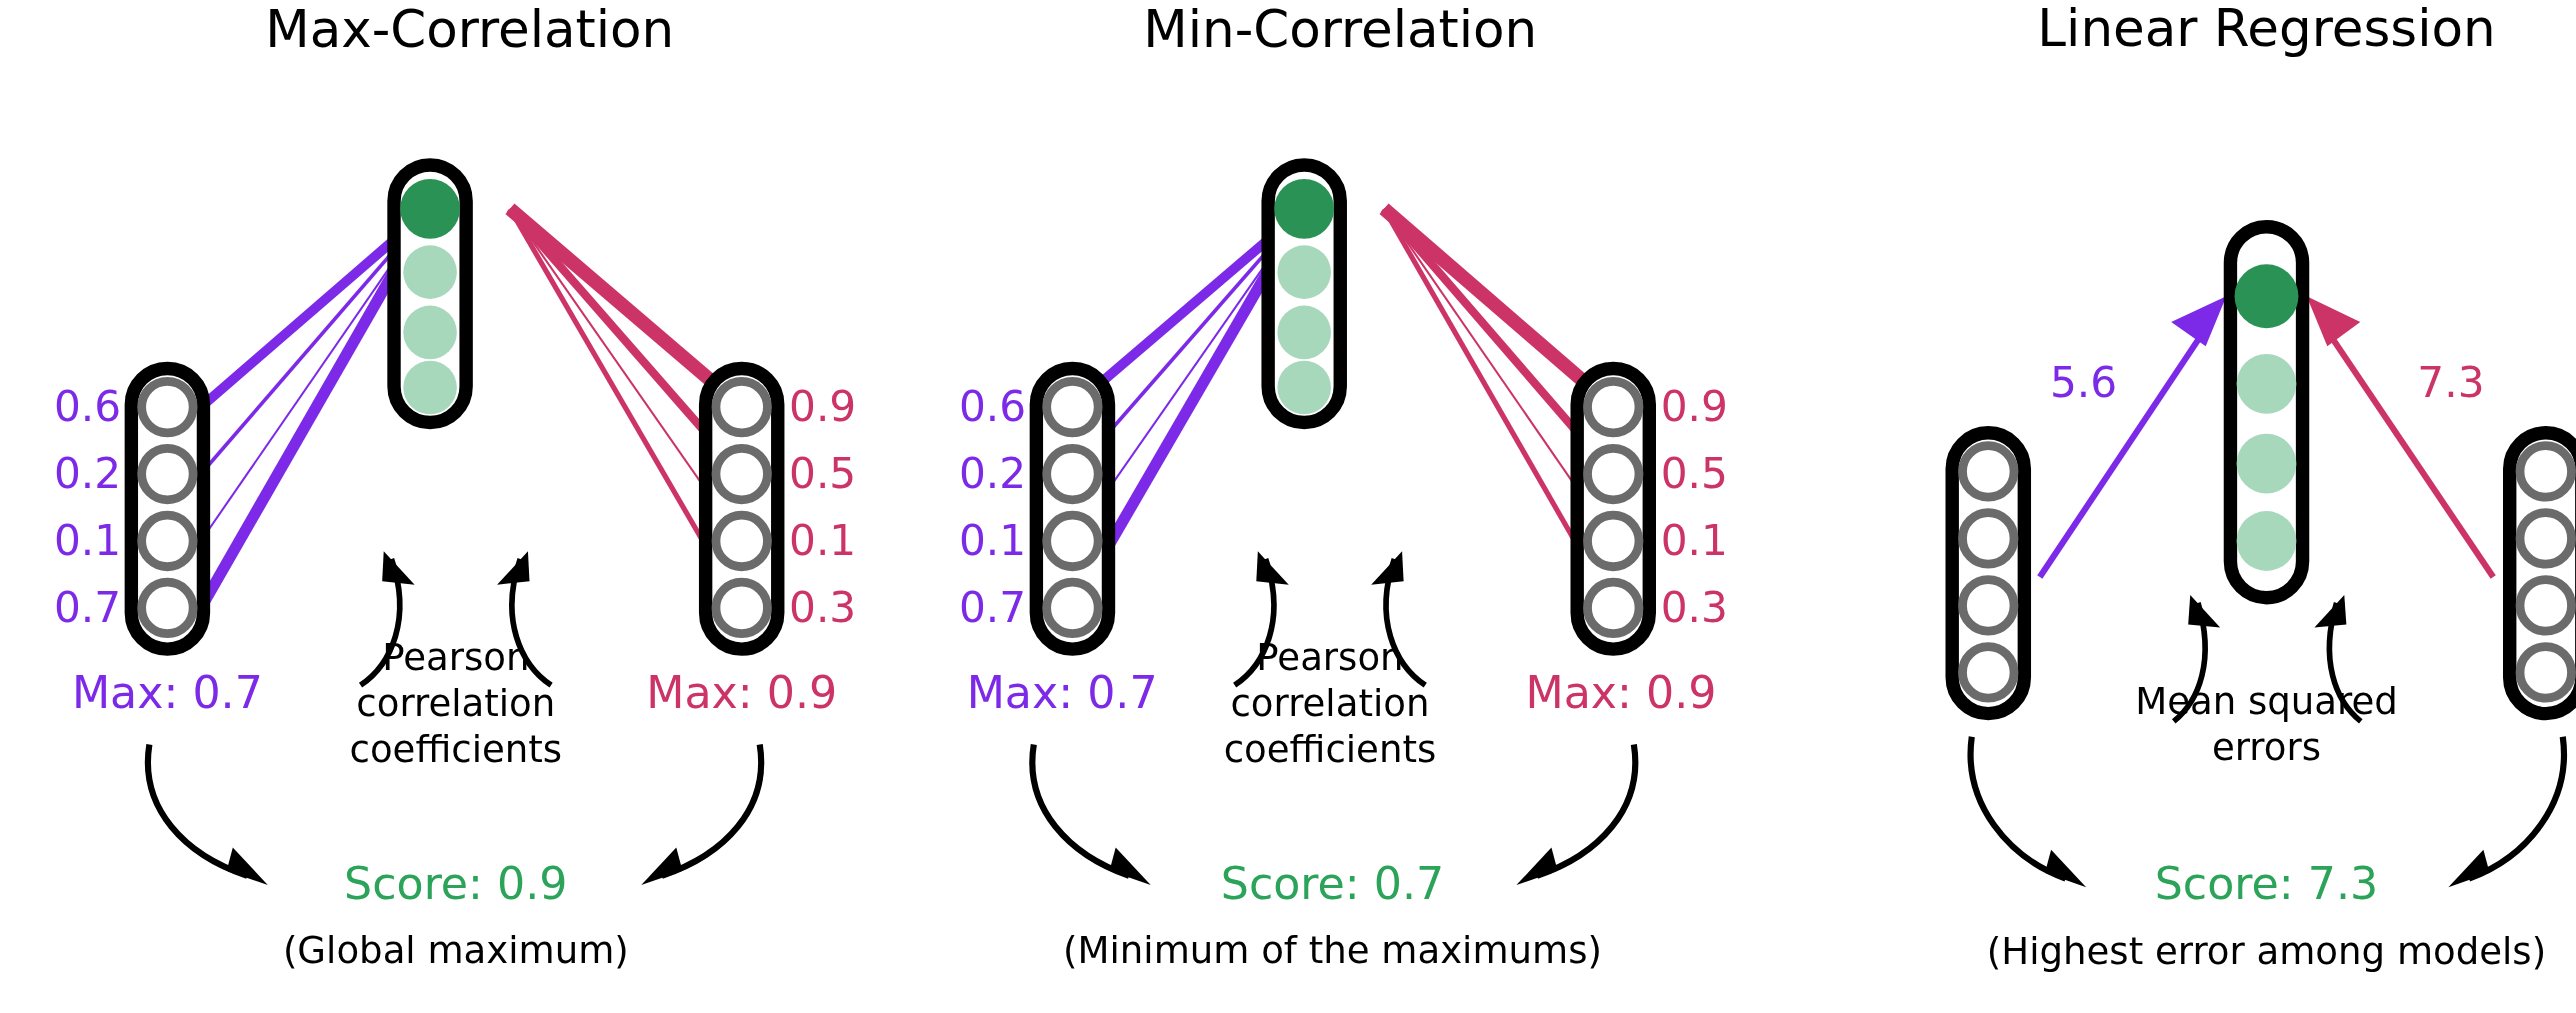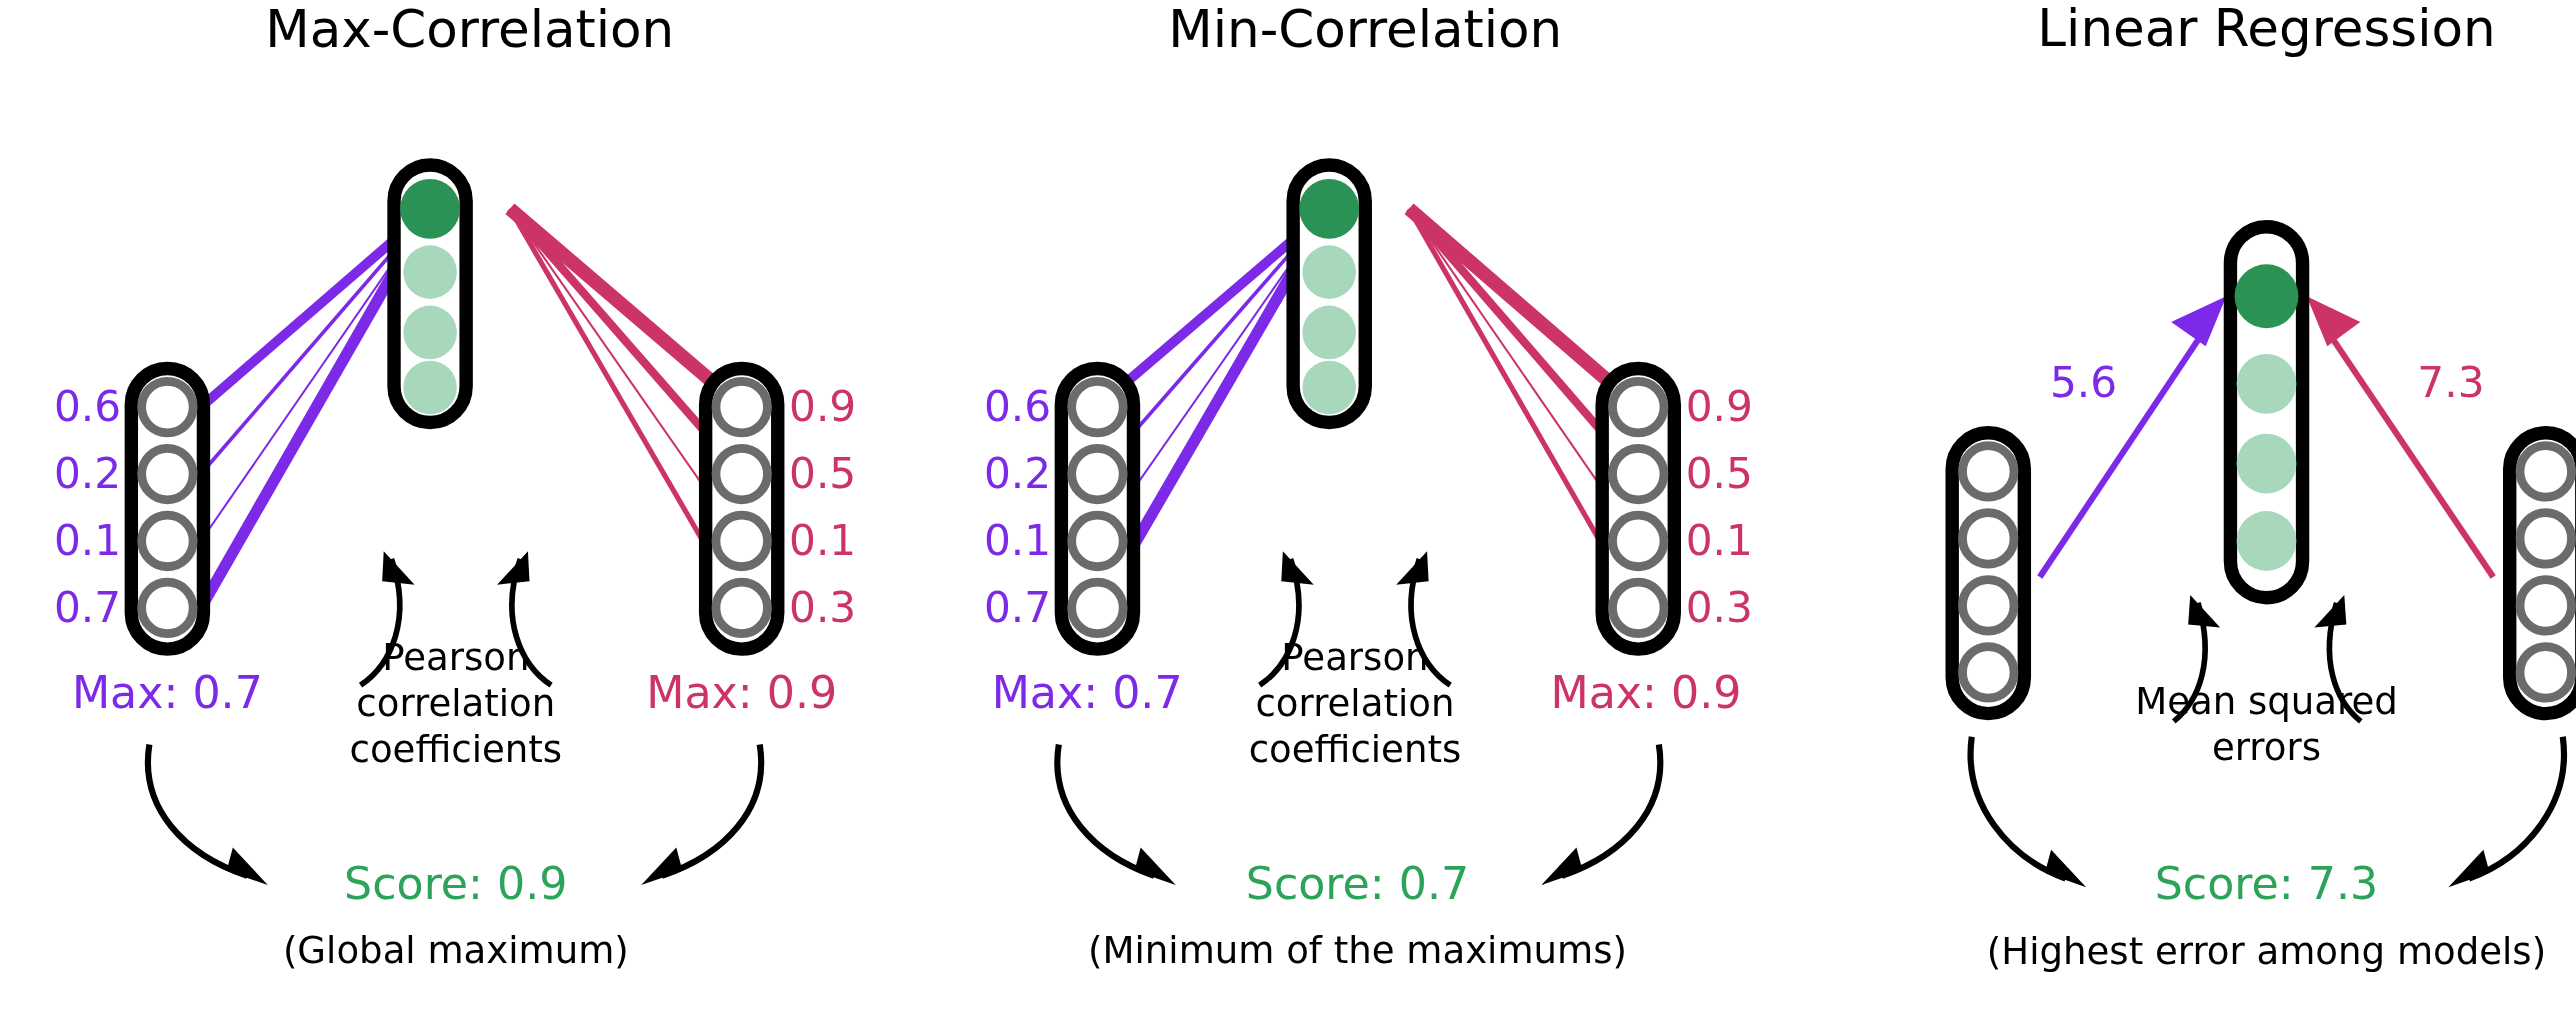--- a/index.html
+++ b/index.html
@@ -89,21 +89,21 @@
       <path d="M 290 1445 C 270 1570 360 1660 480 1700" fill="none" stroke="#000" stroke-width="12"></path>
       <polygon points="520,1718 440,1690 452,1645"></polygon>
       <path d="M 1475 1445 C 1495 1570 1405 1660 1285 1700" fill="none" stroke="#000" stroke-width="12"></path>
       <polygon points="1245,1718 1325,1690 1313,1645"></polygon>
     </g>
     <text class="scorelab" x="885" y="1745" text-anchor="middle">Score: 0.9</text>
     <text class="capt" x="885" y="1870" text-anchor="middle">(Global maximum)</text>
   </svg>
   </div>
 
-  <div class="panel" style="left:912px;width:940px;">
+  <div class="panel" style="left:887px;width:940px;">
   <svg width="940" height="1014" viewBox="0 0 1825 1968" xmlns="http://www.w3.org/2000/svg">
     <text class="title" x="880" y="90" text-anchor="middle">Min-Correlation</text>
 
     <g>
       <line x1="360" y1="790" x2="810" y2="405" stroke="#7c2ae8" stroke-width="19"></line>
       <line x1="360" y1="920" x2="810" y2="405" stroke="#7c2ae8" stroke-width="7"></line>
       <line x1="360" y1="1050" x2="810" y2="405" stroke="#7c2ae8" stroke-width="4"></line>
       <line x1="360" y1="1180" x2="810" y2="405" stroke="#7c2ae8" stroke-width="22"></line>
     </g>
     <g>

